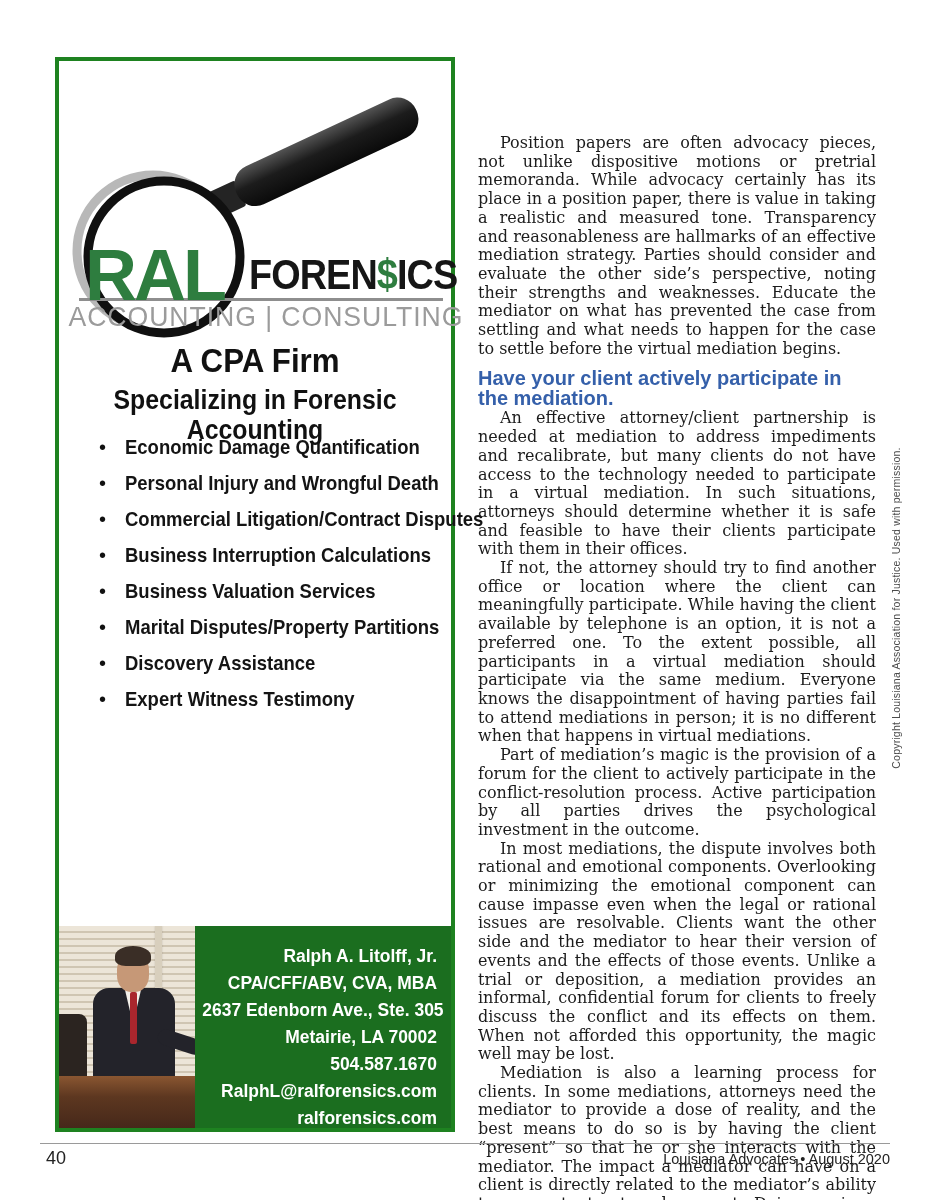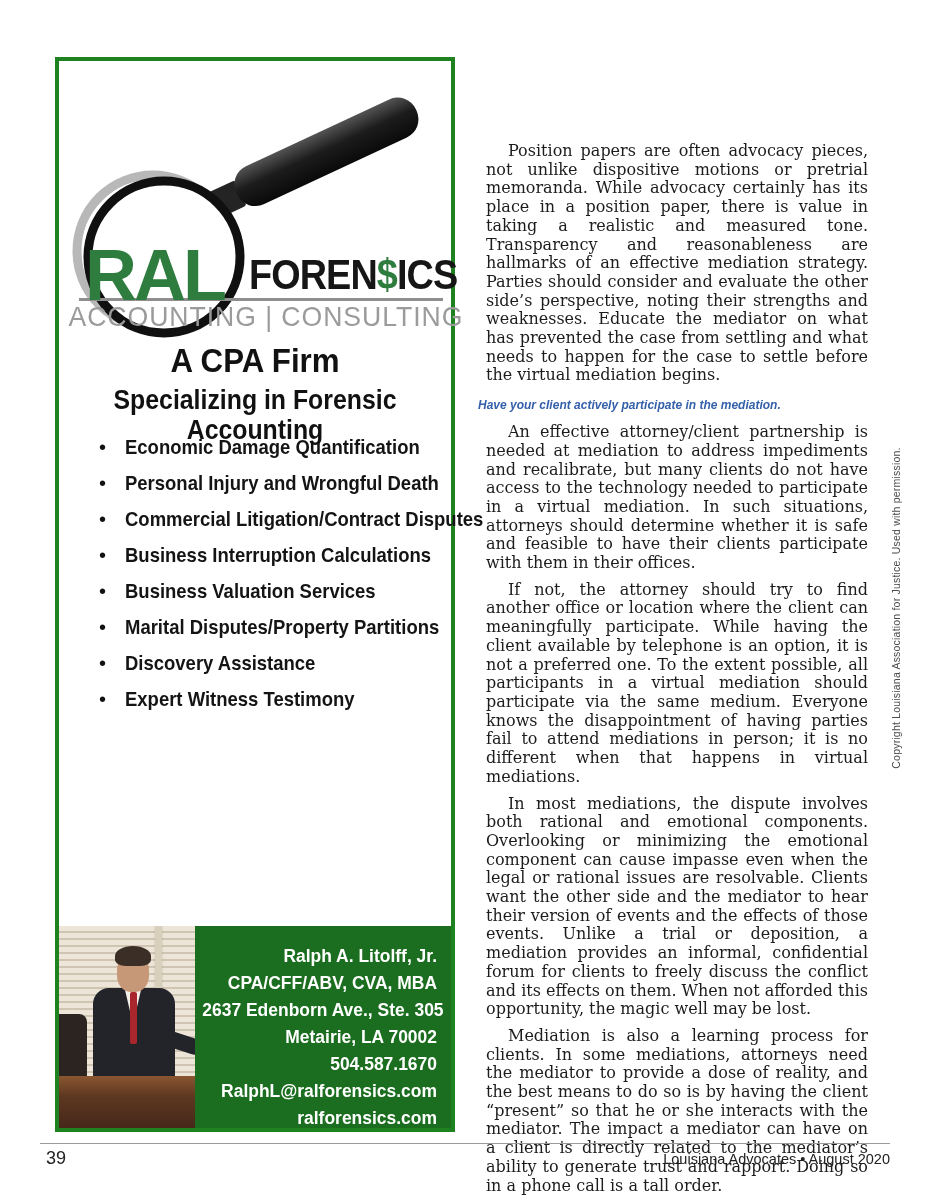--- a/index.html
+++ b/index.html
@@ -47,24 +47,24 @@
   .photo .tie{position:absolute;left:71px;top:66px;width:7px;height:52px;background:#a9262d;border-radius:2px;}
   .photo .arm{position:absolute;left:98px;top:108px;width:46px;height:16px;background:#23232a;border-radius:8px;transform:rotate(18deg);}
   .photo .desk{position:absolute;left:0;top:150px;width:136px;height:52px;
                background:linear-gradient(180deg,#8a5631 0,#5d3720 40%,#46281a 100%);}
   .contact-card{position:absolute;left:136px;top:0;width:256px;height:202px;background:var(--box-green);
                 color:#fff;text-align:right;box-sizing:border-box;padding:17px 14px 0 0;}
   .contact-card div{font-weight:bold;font-size:18px;line-height:27px;transform:scaleX(.97);transform-origin:right center;white-space:nowrap;}
 
   
   .article{position:absolute;left:478px;top:134px;width:398px;color:#1c1c1c;}
-  .article p{margin:8px;font-family:"DejaVu Serif",serif;font-size:16px;line-height:18.7px;
+  .article p{margin:0;font-family:"DejaVu Serif",serif;font-size:16px;line-height:18.7px;
              text-align:justify;text-indent:22px;}
-  .article h3{margin:10px 0 1px 0;font-family:"Liberation Sans",sans-serif;font-size:12px;line-height:20px;
-             color:var(--heading-blue);font-style:italic;}
+  .article h3{margin:10px 0 1px 0;font-family:"Liberation Sans",sans-serif;font-size:20px;line-height:20px;
+             color:var(--heading-blue);}
 
   .copyright{position:absolute;left:896px;top:608px;transform:translate(-50%,-50%) rotate(-90deg);
              white-space:nowrap;font-size:10.5px;color:#4a4a4a;letter-spacing:.2px;}
 
   
   .footer-rule{position:absolute;left:40px;top:1143px;width:850px;height:1px;background:#9a9a9a;}
   .page-num{position:absolute;left:46px;top:1148px;font-size:18px;color:#222;}
   .issue{position:absolute;right:37px;top:1151px;font-size:14.5px;color:#222;}
 </style>
 </head>
@@ -156,24 +156,25 @@
         <div>ralforensics.com</div>
       </div>
     </div>
   </div>
 
   <div class="article">
     <p>Position papers are often advocacy pieces, not unlike dispositive motions or pretrial memoranda. While advocacy certainly has its place in a position paper, there is value in taking a realistic and measured tone. Transparency and reasonableness are hallmarks of an effective mediation strategy. Parties should consider and evaluate the other side’s perspective, noting their strengths and weaknesses. Educate the mediator on what has prevented the case from settling and what needs to happen for the case to settle before the virtual mediation begins.</p>
     <h3>Have your client actively participate in the mediation.</h3>
     <p>An effective attorney/client partnership is needed at mediation to address impediments and recalibrate, but many clients do not have access to the technology needed to participate in a virtual mediation. In such situations, attorneys should determine whether it is safe and feasible to have their clients participate with them in their offices.</p>
     <p>If not, the attorney should try to find another office or location where the client can meaningfully participate. While having the client available by telephone is an option, it is not a preferred one. To the extent possible, all participants in a virtual mediation should participate via the same medium. Everyone knows the disappointment of having parties fail to attend mediations in person; it is no different when that happens in virtual mediations.</p>
+    <p>Part of mediation’s magic is the provision of a forum for the client to actively participate in the conflict-resolution process. Active participation by all parties drives the psychological investment in the outcome.</p>
     <p>In most mediations, the dispute involves both rational and emotional components. Overlooking or minimizing the emotional component can cause impasse even when the legal or rational issues are resolvable. Clients want the other side and the mediator to hear their version of events and the effects of those events. Unlike a trial or deposition, a mediation provides an informal, confidential forum for clients to freely discuss the conflict and its effects on them. When not afforded this opportunity, the magic well may be lost.</p>
     <p>Mediation is also a learning process for clients. In some mediations, attorneys need the mediator to provide a dose of reality, and the best means to do so is by having the client “present” so that he or she interacts with the mediator. The impact a mediator can have on a client is directly related to the mediator’s ability to generate trust and rapport. Doing so in a phone call is a tall order.</p>
 
   </div>
 
   <div class="copyright">Copyright Louisiana Association for Justice. Used with permission.</div>
 
   <div class="footer-rule"></div>
-  <div class="page-num">39</div>
+  <div class="page-num">40</div>
   <div class="issue">Louisiana Advocates • August 2020</div>
 
 </div>
 
 </body></html>

